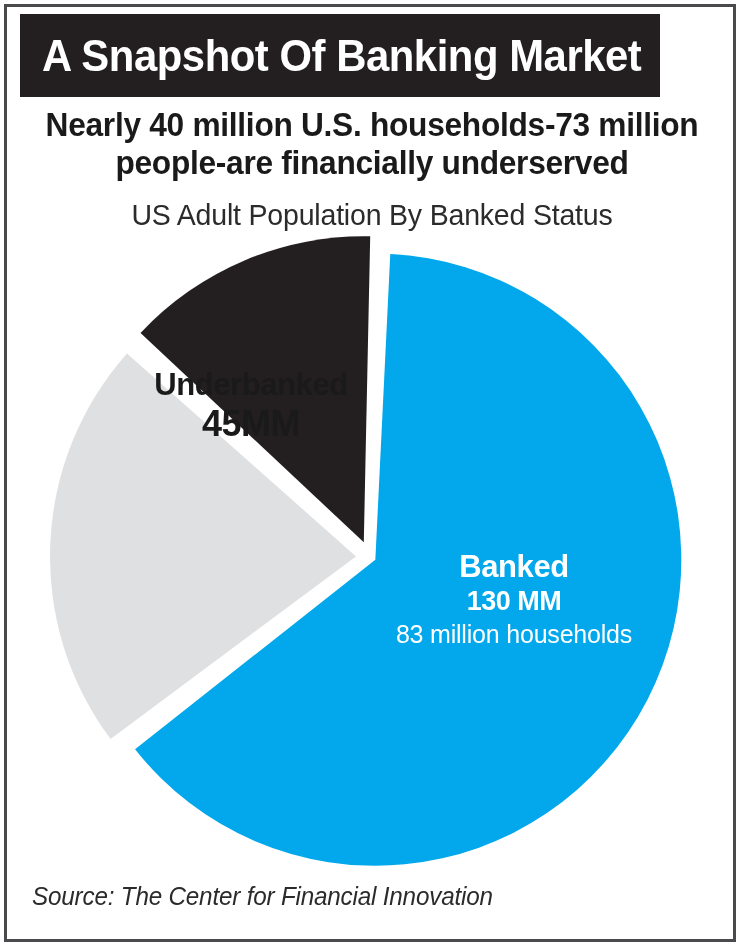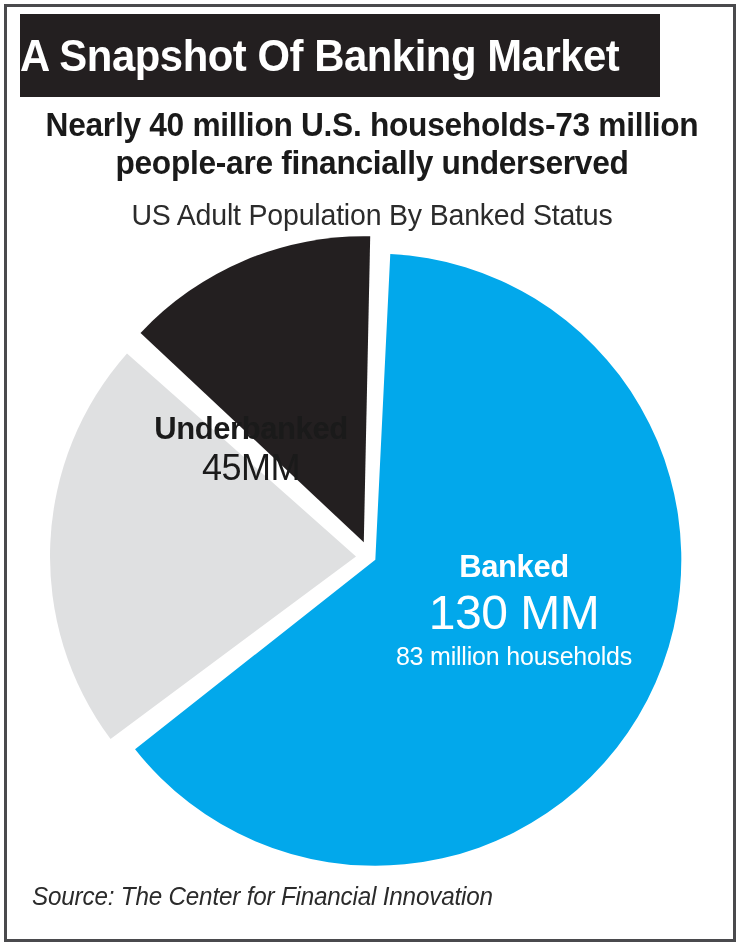--- a/index.html
+++ b/index.html
@@ -47,20 +47,21 @@
     position: absolute;
     left: 20px;
     top: 14px;
     width: 640px;
     height: 83px;
     background: #231f20;
     display: flex;
     align-items: center;
     justify-content: flex-start;
     box-sizing: border-box;
+    padding-left: 22px;
   }
   .title-text {
     color: #ffffff;
     font-family: "Liberation Sans", sans-serif;
     font-weight: bold;
     font-size: 45px;
     letter-spacing: -0.5px;
     line-height: 1;
     transform: scaleX(0.93);
     transform-origin: left center;
@@ -117,49 +118,48 @@
     line-height: 1.08;
     pointer-events: none;
   }
   .lbl-name {
     font-weight: bold;
     font-size: 31px;
     letter-spacing: -0.4px;
     display: block;
   }
   .lbl-value {
-    font-weight: normal;
+    font-weight: bold;
     font-size: 36px;
     letter-spacing: -0.5px;
     display: block;
     margin-top: 4px;
   }
   .lbl-sub {
     font-weight: normal;
     font-size: 25px;
     letter-spacing: -0.2px;
     display: block;
     margin-top: 4px;
     line-height: 1.06;
   }
 
   #label-banked {
     left: 379px;
     top: 550px;
     width: 270px;
     color: #ffffff;
   }
-  #label-banked .lbl-value { font-size: 48px; }
+  #label-banked .lbl-value { font-size: 27px; }
 
   #label-underbanked {
     left: 110px;
     top: 368px;
     width: 282px;
     color: #1a1a1a;
-    margin-top: 44px;
   }
 
   #label-unbanked {
     left: 58px;
     top: 545px;
     width: 250px;
     color: #ffffff;
   }
 
   

